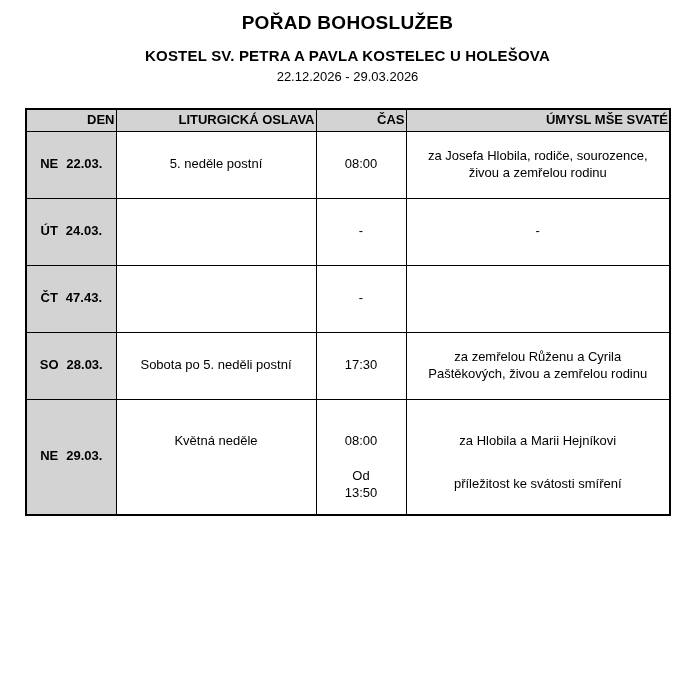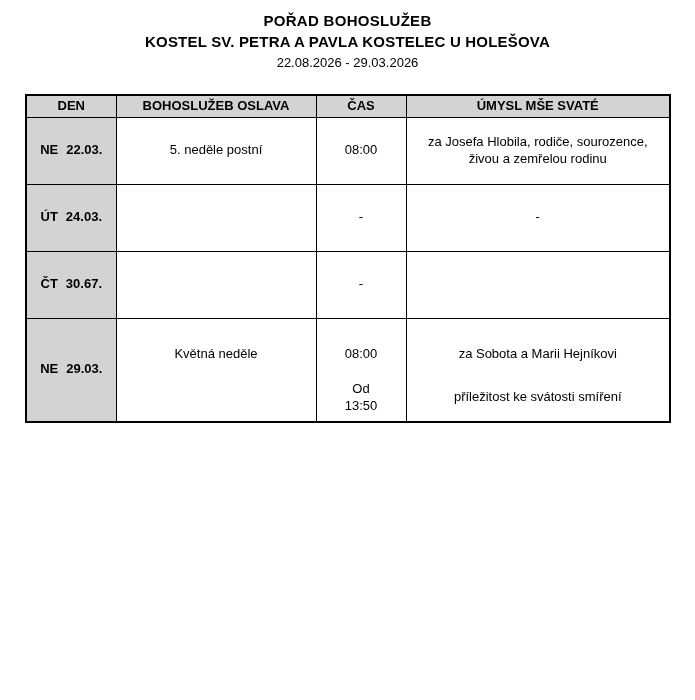--- a/index.html
+++ b/index.html
@@ -3,89 +3,90 @@
 <meta charset="utf-8">
 <style>
   * { margin: 0; padding: 0; box-sizing: border-box; }
   html, body {
     width: 695px; height: 700px;
     background: var(--page-bg, #ffffff);
     font-family: "Liberation Sans", sans-serif;
     color: #000;
   }
   .page-header { text-align: center; padding-top: 12px; }
-  .title { font-size: 15px; font-weight: bold; letter-spacing: 0.3px; }
-  .subtitle { font-size: 15px; font-weight: bold; margin-top: 4px; letter-spacing: 0.2px; }
+  .title { font-size: 19px; font-weight: bold; letter-spacing: 0.3px; }
+  .subtitle { font-size: 15px; font-weight: bold; margin-top: 13px; letter-spacing: 0.2px; }
   .date-range { font-size: 13px; margin-top: 5px; }
 
   table.schedule {
     border-collapse: collapse;
     table-layout: fixed;
     width: 644px;
     margin: 24px 0 0 25px;
     border: 2px solid var(--border, #000);
   }
   th, td {
     border: 1px solid var(--border, #000);
     text-align: center;
     vertical-align: middle;
     font-size: 13px;
     line-height: 1.3;
   }
   thead th {
     background: var(--header-bg, #d3d3d3);
     font-weight: bold;
     height: 22px;
-    padding: 2px 15px;
+    padding: 2px 1px;
+    text-align: right;
   }
   tr.body-row { height: 67px; }
   td.day-cell {
     background: var(--header-bg, #d3d3d3);
     font-weight: bold;
     white-space: nowrap;
   }
   .day-abbr { display: inline-block; margin-right: 8px; }
   td.celebration-cell { padding: 2px 8px; }
   td.time-cell { padding: 2px 4px; }
   td.intention-cell { padding: 2px 14px; text-align: center; }
 
   tr.row-last td { height: 86px; }
-  tr.row-last td.stacked { padding: 8px; margin-left: 15px; }
+  tr.row-last td.stacked { padding: 14px; margin-left: 15px; }
   .stack { display: flex; flex-direction: column; height: 86px; }
   .stack-top {
     flex: 1;
     display: flex; align-items: center; justify-content: center;
     padding: 2px 12px;
   }
   .stack-bottom {
     height: 30px;
     display: flex; align-items: center; justify-content: center;
     padding: 2px 12px;
   }
 </style>
 </head>
 <body>
 
 <div class="page-header">
   <div class="title">POŘAD BOHOSLUŽEB</div>
   <div class="subtitle">KOSTEL SV. PETRA A PAVLA KOSTELEC U HOLEŠOVA</div>
-  <div class="date-range">22.08.2026 - 29.03.2026</div>
+  <div class="date-range">22.12.2026 - 29.03.2026</div>
 </div>
 
 <table class="schedule">
   <colgroup>
     <col style="width:90px">
       <col style="width:200px">
       <col style="width:90px">
       <col style="width:264px">
   </colgroup>
   <thead>
     <tr>
       <th>DEN</th>
-      <th>BOHOSLUŽEB OSLAVA</th>
+      <th>LITURGICKÁ OSLAVA</th>
       <th>ČAS</th>
       <th>ÚMYSL MŠE SVATÉ</th>
     </tr>
   </thead>
   <tbody>
     <tr class="body-row">
       <td class="day-cell">
         <span class="day-abbr">NE</span><span class="day-date">22.03.</span>
       </td>
       <td class="celebration-cell">5. neděle postní</td>
@@ -95,43 +96,51 @@
     <tr class="body-row">
       <td class="day-cell">
         <span class="day-abbr">ÚT</span><span class="day-date">24.03.</span>
       </td>
       <td class="celebration-cell"></td>
       <td class="time-cell">-</td>
       <td class="intention-cell">-</td>
     </tr>
     <tr class="body-row">
       <td class="day-cell">
-        <span class="day-abbr">ČT</span><span class="day-date">30.67.</span>
+        <span class="day-abbr">ČT</span><span class="day-date">47.43.</span>
       </td>
       <td class="celebration-cell"></td>
       <td class="time-cell">-</td>
       <td class="intention-cell"></td>
+    </tr>
+    <tr class="body-row">
+      <td class="day-cell">
+        <span class="day-abbr">SO</span><span class="day-date">28.03.</span>
+      </td>
+      <td class="celebration-cell">Sobota po 5. neděli postní</td>
+      <td class="time-cell">17:30</td>
+      <td class="intention-cell">za zemřelou Růženu a Cyrila Paštěkových, živou a zemřelou rodinu</td>
     </tr>
     <tr class="row-last">
       <td class="day-cell">
         <span class="day-abbr">NE</span><span class="day-date">29.03.</span>
       </td>
       <td class="celebration-cell stacked">
         <div class="stack">
           <div class="stack-top">Květná neděle</div>
           <div class="stack-bottom"></div>
         </div>
       </td>
       <td class="time-cell stacked">
         <div class="stack">
           <div class="stack-top">08:00</div>
           <div class="stack-bottom">Od 13:50</div>
         </div>
       </td>
       <td class="intention-cell stacked">
         <div class="stack">
-          <div class="stack-top">za Sobota a Marii Hejníkovi</div>
+          <div class="stack-top">za Hlobila a Marii Hejníkovi</div>
           <div class="stack-bottom">příležitost ke svátosti smíření</div>
         </div>
       </td>
     </tr>
   </tbody>
 </table>
 
 </body></html>

